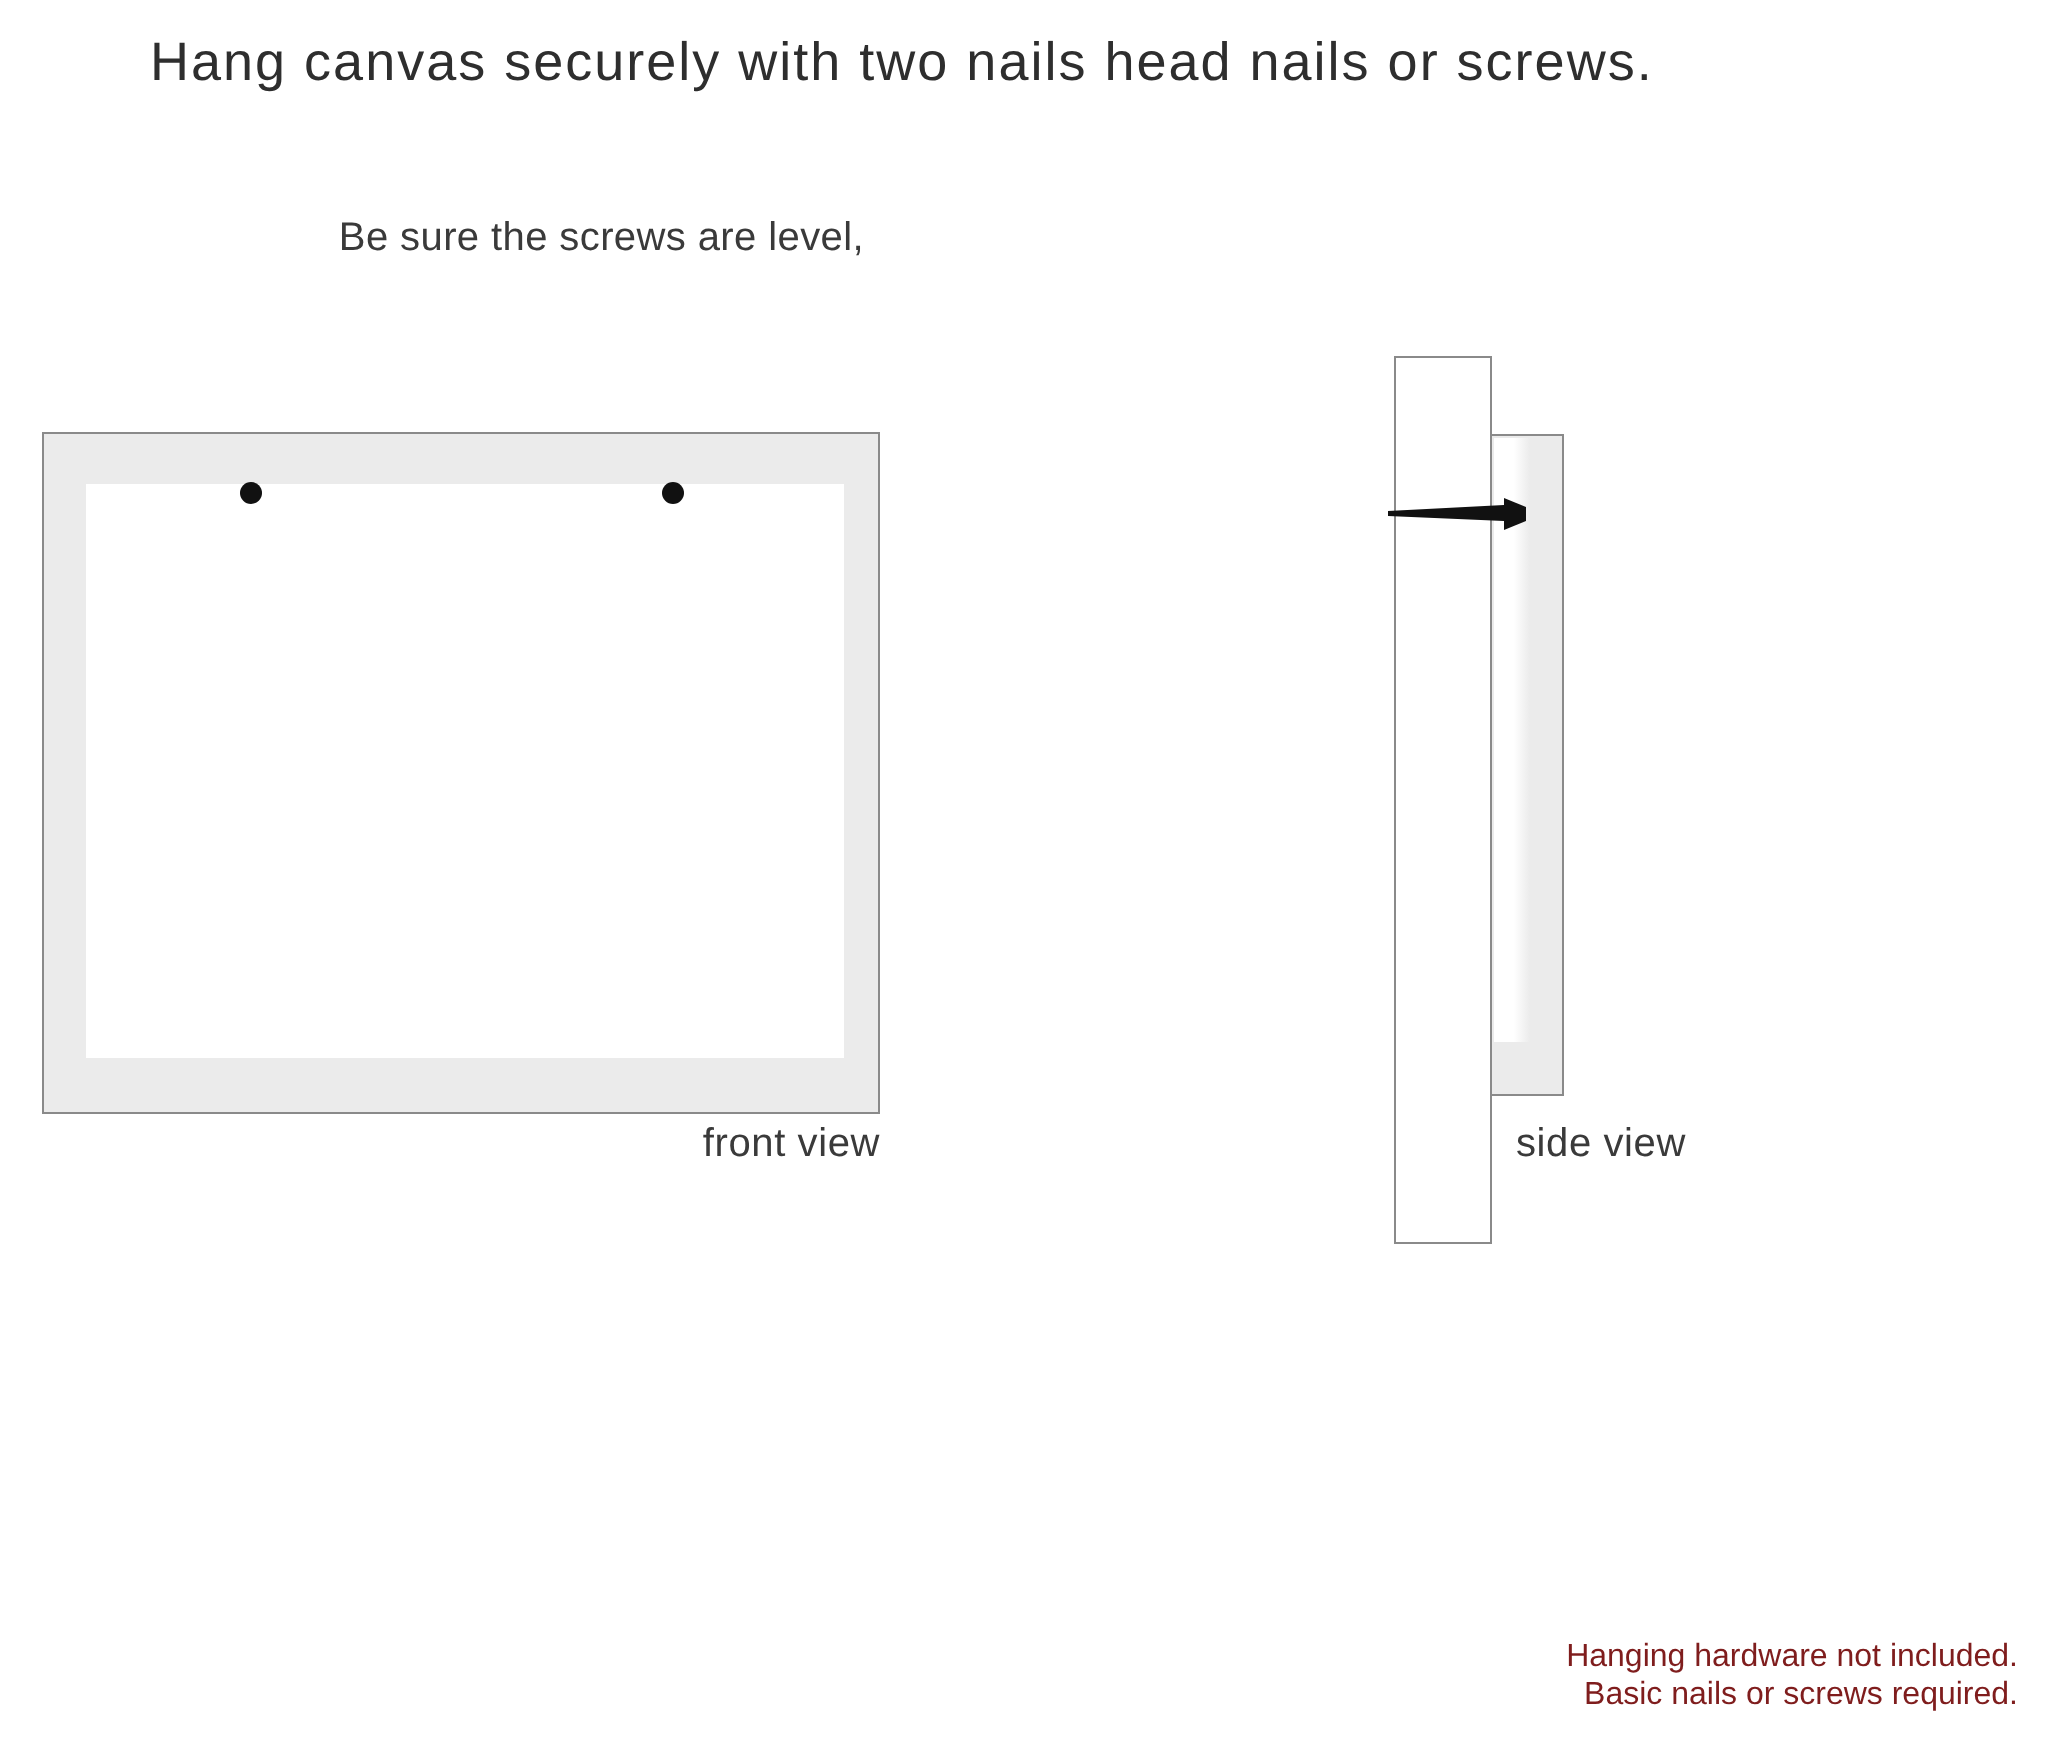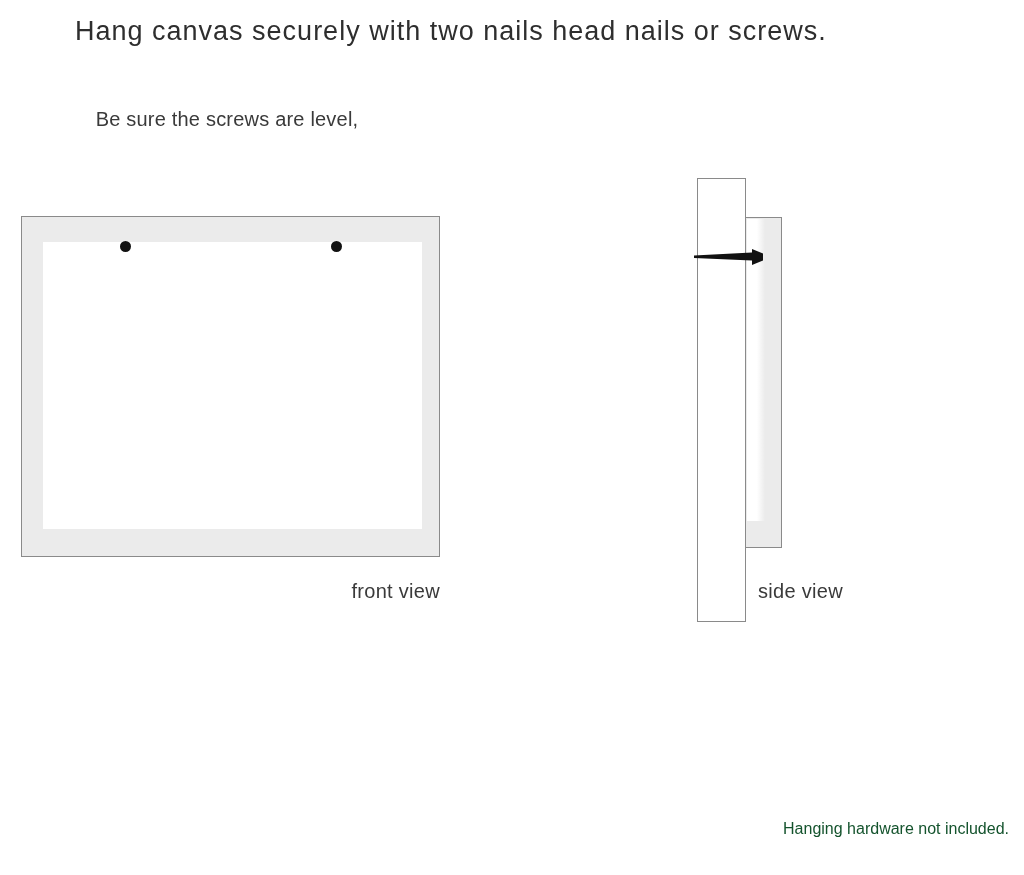--- a/index.html
+++ b/index.html
@@ -27,21 +27,21 @@
     white-space:nowrap;
   }
   .instr{
     position:absolute;
     font-size:20px;
     line-height:26px;
     text-align:center;
     color:var(--text-body);
     letter-spacing:0.2px;
   }
-  .instr-left{ left:22px; top:106px; width:410px; }
+  .instr-left{ left:22px; top:106px; width:410px;text-align:right; }
   .instr-right{ left:560px; top:106px; width:282px; }
 
   
   .front-box{
     position:absolute;
     left:21px; top:216px;
     width:419px; height:341px;
     background:var(--gray-fill);
     border:1px solid var(--outline);
   }
@@ -55,21 +55,21 @@
     width:11px; height:11px;
     border-radius:50%;
     background:var(--nail);
     top:24px;
   }
   .nail-dot.left{ left:98px; }
   .nail-dot.right{ left:309px; }
 
   .view-label{
     position:absolute;
-    top:580px;
+    top:561px;
     font-size:20px;
     letter-spacing:0.3px;
     color:var(--text-body);
     white-space:nowrap;
   }
   .front-label{ left:21px; width:419px; text-align:right; }
   .side-label{ left:758px; }
 
   
   .side-canvas{
@@ -101,21 +101,21 @@
     z-index:3;
   }
 
   
   .footer{
     position:absolute;
     right:15px; top:819px;
     font-size:16px;
     line-height:19px;
     text-align:right;
-    color:#14532d;
+    color:#7f1d1d;
   }
 </style>
 </head>
 <body>
 
 <div class="title">Hang canvas securely with two nails head nails or screws.</div>
 
 <div class="instr instr-left">
   <div>Be sure the screws are level,</div>
 </div>
@@ -135,13 +135,14 @@
 </div>
 <div class="side-wall"></div>
 <svg class="side-nail" viewBox="0 0 70 20" preserveAspectRatio="none">
   <polygon points="0,8.5 58,5.5 58,13.5 0,11" fill="#111111"></polygon>
   <polygon points="58,2 69,6.5 69,13.5 58,18" fill="#111111"></polygon>
 </svg>
 <div class="view-label side-label">side view</div>
 
 <div class="footer">
   <div>Hanging hardware not included.</div>
+  <div>Basic nails or screws required.</div>
 </div>
 
 </body></html>

